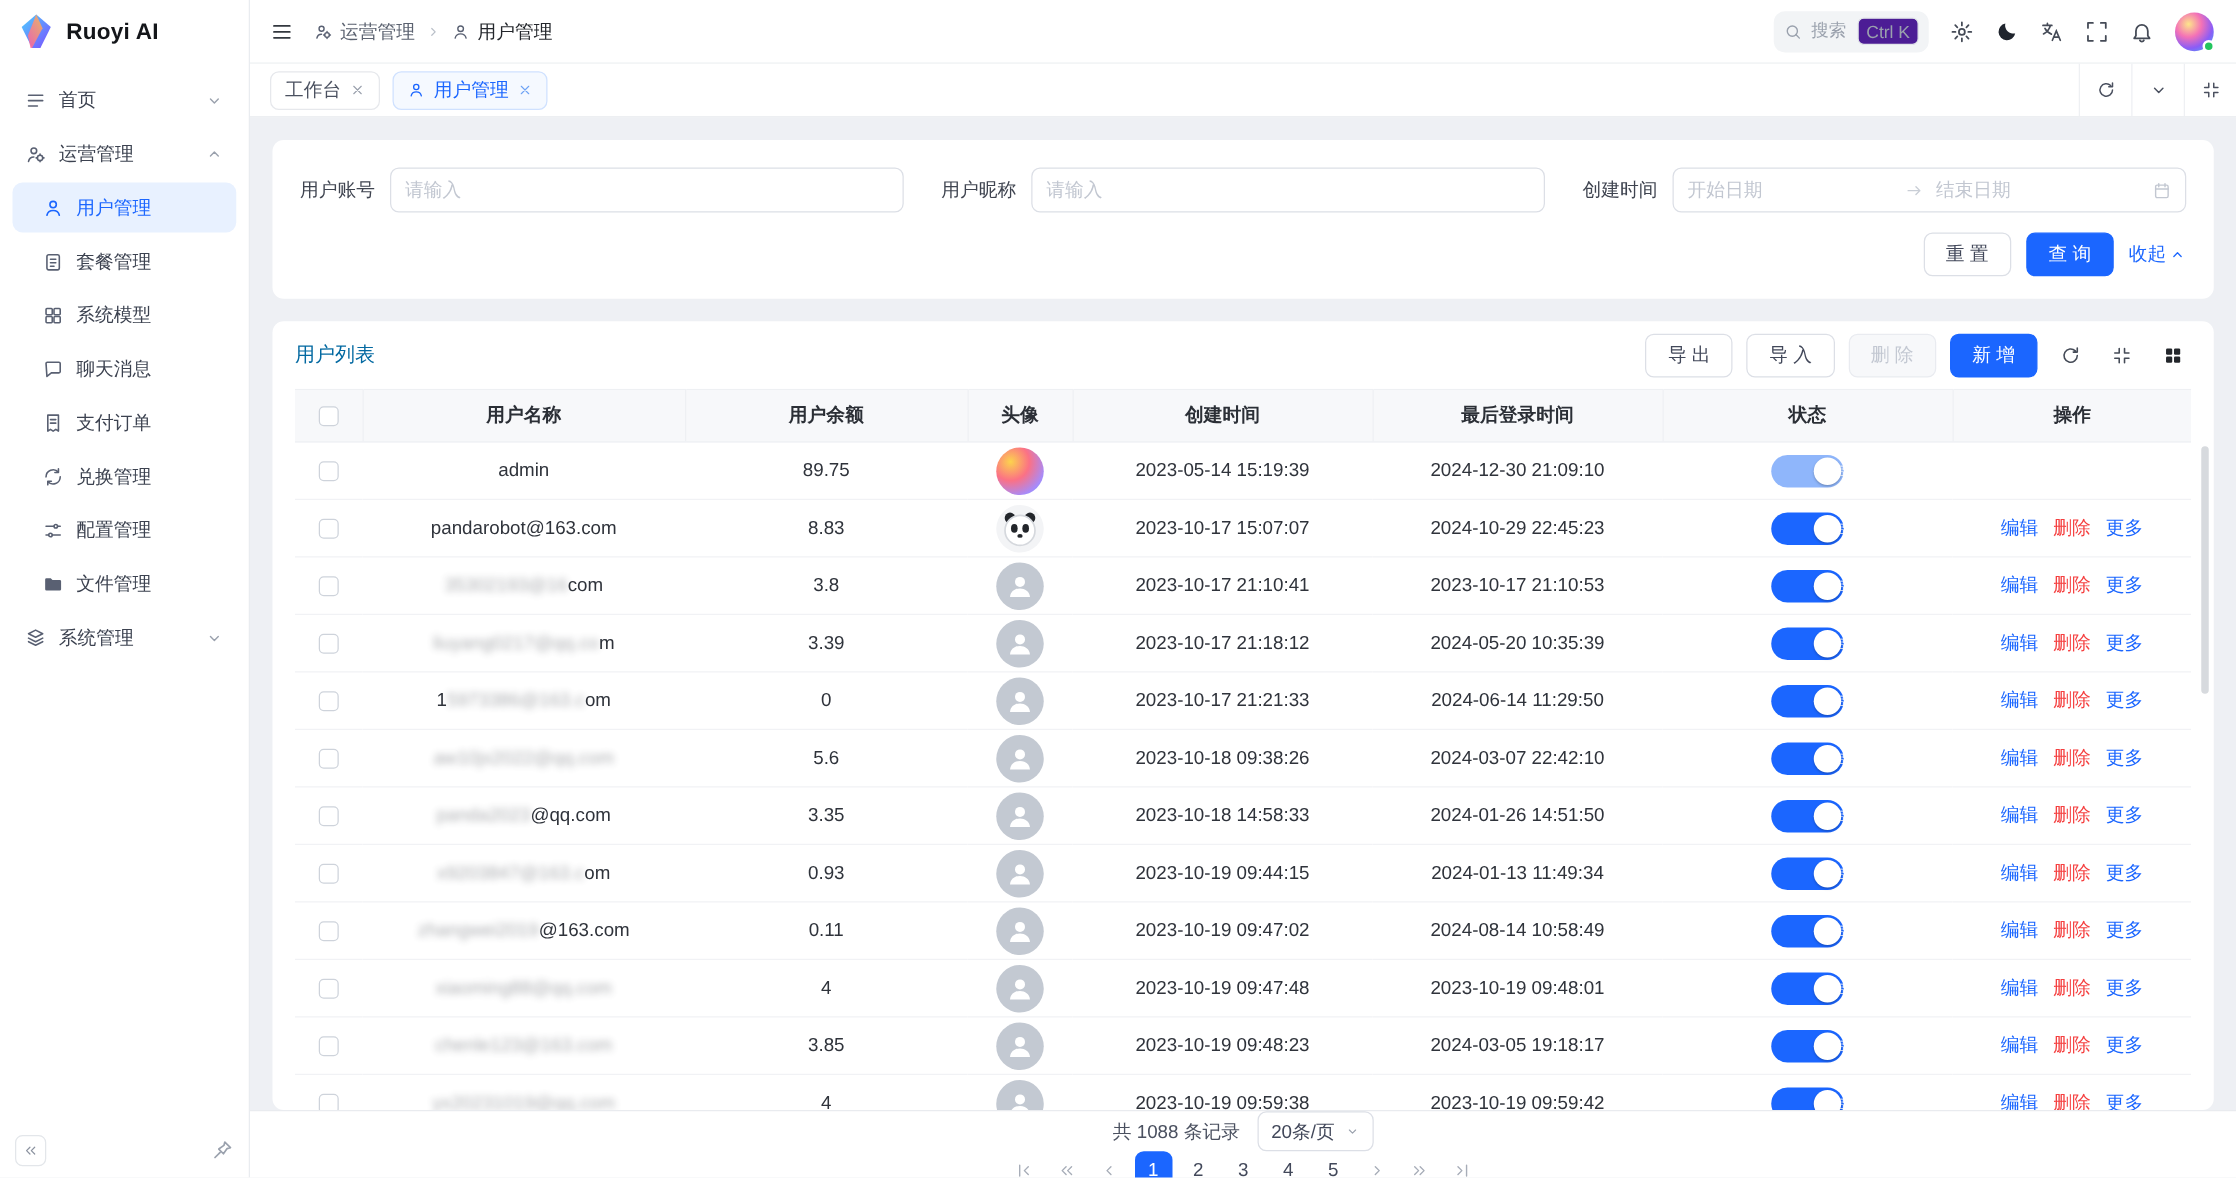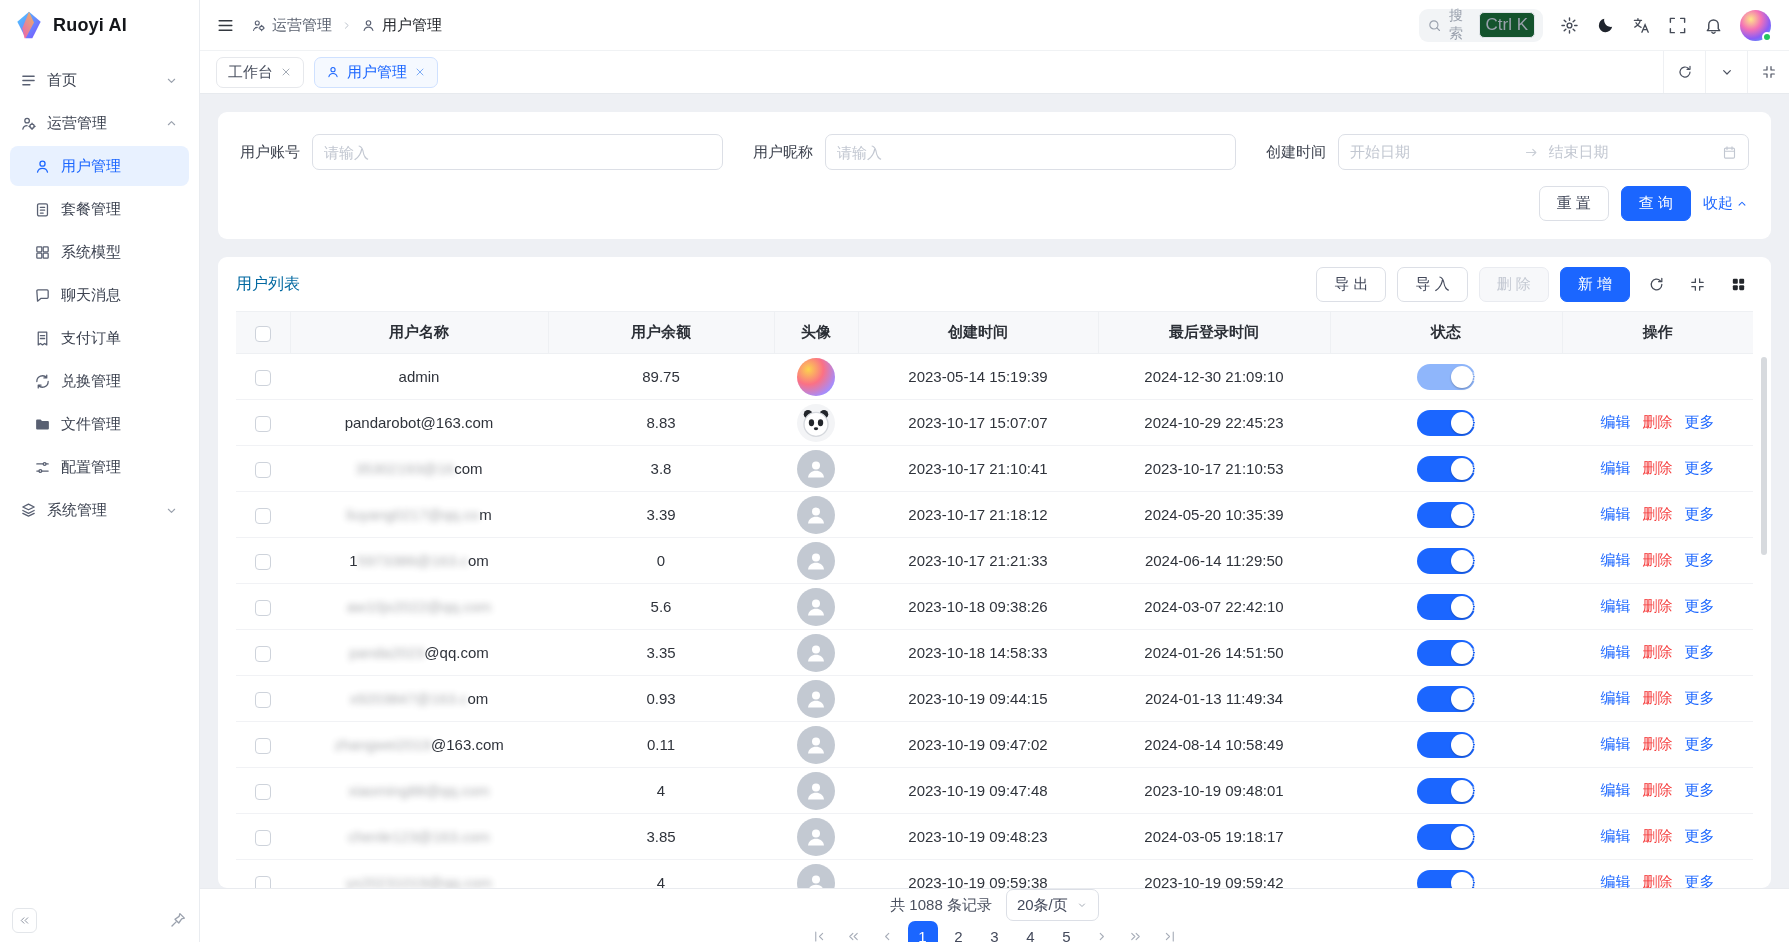--- a/index.html
+++ b/index.html
@@ -34,21 +34,21 @@
 .burger{width:19px;height:19px;color:#33383f;cursor:pointer;}
 .crumbs{display:flex;align-items:center;gap:8px;color:#5b6270;}
 .crumb{display:flex;align-items:center;gap:6px;}
 .crumb .nicon{width:15px;height:15px;}
 .crumb.current{color:#23262b;}
 .crumb-sep{width:13px;height:13px;color:#b9bfc8;}
 .tb-right{display:flex;align-items:center;gap:17px;}
 .searchbox{width:124px;height:33px;background:#f2f4f6;border-radius:9px;display:flex;align-items:center;gap:7px;padding:0 8px;color:#9aa1ad;cursor:pointer;}
 .searchbox .nicon{width:15px;height:15px;color:#9aa1ad;}
 .searchbox .s-label{flex:1;font-size:14px;}
-.kbd{font-size:17px;color:#9aa1ad;background:#14532d;border:1px solid #e1e4e9;border-radius:5px;padding:2px 6px;white-space:nowrap;}
+.kbd{font-size:14px;color:#9aa1ad;background:#4c1d95;border:1px solid #e1e4e9;border-radius:5px;padding:2px 6px;white-space:nowrap;}
 .tb-icon{width:19px;height:19px;color:#454b57;cursor:pointer;}
 .tb-icon.moon{color:#1f242d;}
 .avatar{width:31px;height:31px;border-radius:50%;position:relative;background:radial-gradient(circle at 35% 30%,#fde68a 0%,#f472b6 35%,#8b5cf6 65%,#38bdf8 100%);cursor:pointer;flex-shrink:0;}
 .avatar .dot{position:absolute;right:-1px;bottom:-1px;width:10px;height:10px;border-radius:50%;background:#23c55e;border:2px solid #fff;}
 
 
 .tabbar{height:44px;background:#fff;border-top:1px solid #f0f2f4;border-bottom:1px solid #e7eaee;display:flex;align-items:center;justify-content:space-between;padding-left:16px;flex-shrink:0;}
 .tabs{display:flex;gap:10px;}
 .tab{height:31px;display:flex;align-items:center;gap:7px;padding:0 11px;border:1px solid #e6e8ec;border-radius:7px;color:#4b5160;cursor:pointer;background:#fff;}
 .tab .nicon{width:14px;height:14px;color:#1b66ff;}
@@ -230,35 +230,35 @@
             <span class="nicon">
               <svg viewBox="0 0 24 24" fill="none" stroke="currentColor" stroke-width="1.8" stroke-linecap="round" stroke-linejoin="round">
                 <path d="M4 12a8 8 0 0 1 14-5.3M18 3v4h-4"></path>
                 <path d="M20 12a8 8 0 0 1-14 5.3M6 21v-4h4"></path>
               </svg>
             </span>
             <span class="lbl">兑换管理</span>
           </div>
           <div class="nav-item sub-item">
             <span class="nicon">
-              <svg viewBox="0 0 24 24" fill="currentColor">
-                <path d="M3 6.5A1.5 1.5 0 0 1 4.5 5h4.8l2 2h8.2A1.5 1.5 0 0 1 21 8.5v9a1.5 1.5 0 0 1-1.5 1.5h-15A1.5 1.5 0 0 1 3 17.5z"></path>
-              </svg>
-            </span>
-            <span class="lbl">文件管理</span>
-          </div>
-          <div class="nav-item sub-item">
-            <span class="nicon">
               <svg viewBox="0 0 24 24" fill="none" stroke="currentColor" stroke-width="1.8" stroke-linecap="round" stroke-linejoin="round">
                 <path d="M4 7h9M17 7h3M4 17h3M11 17h9"></path>
                 <circle cx="15" cy="7" r="2"></circle>
                 <circle cx="9" cy="17" r="2"></circle>
               </svg>
             </span>
             <span class="lbl">配置管理</span>
+          </div>
+          <div class="nav-item sub-item">
+            <span class="nicon">
+              <svg viewBox="0 0 24 24" fill="currentColor">
+                <path d="M3 6.5A1.5 1.5 0 0 1 4.5 5h4.8l2 2h8.2A1.5 1.5 0 0 1 21 8.5v9a1.5 1.5 0 0 1-1.5 1.5h-15A1.5 1.5 0 0 1 3 17.5z"></path>
+              </svg>
+            </span>
+            <span class="lbl">文件管理</span>
           </div>
         </div>
 
       <div class="nav-item">
         <span class="nicon">
             <svg viewBox="0 0 24 24" fill="none" stroke="currentColor" stroke-width="1.8" stroke-linecap="round" stroke-linejoin="round">
               <path d="M12 3l8 4-8 4-8-4z"></path>
               <path d="M4 12l8 4 8-4M4 16l8 4 8-4"></path>
             </svg>
           </span>

